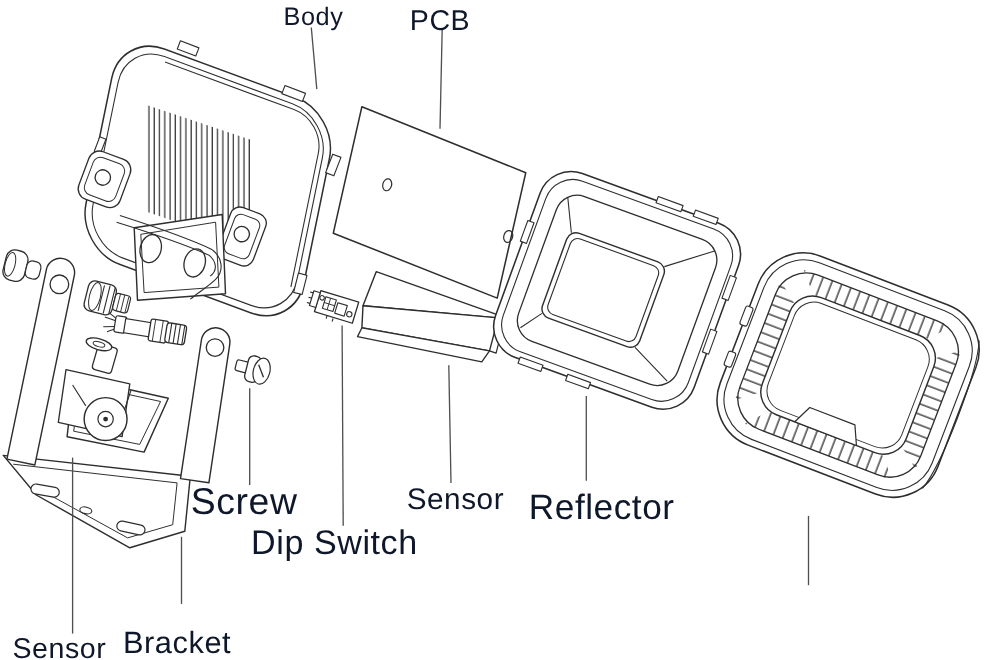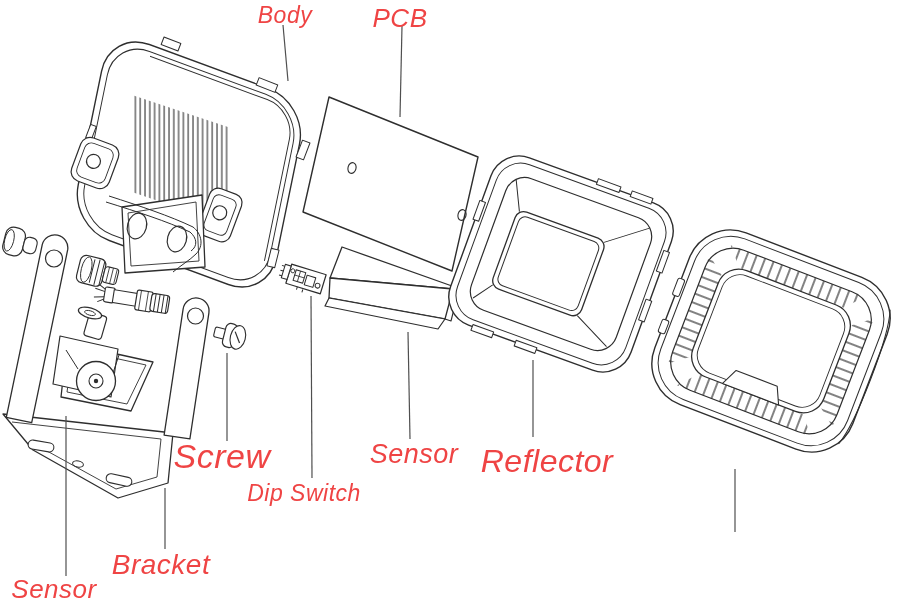--- a/index.html
+++ b/index.html
@@ -3,21 +3,21 @@
 <meta charset="utf-8">
 <style>
   html,body{margin:0;padding:0;background:#fff;}
   .stage{
     position:relative;width:900px;height:600px;background:#ffffff;
     font-family:"Liberation Sans", sans-serif;overflow:hidden;
   }
   .stage svg{position:absolute;left:0;top:0;}
   .part-label{
     position:absolute;transform:translate(-50%,-50%);
-    color:#ef4444;white-space:nowrap;letter-spacing:0.5px;line-height:1;font-style:italic;
+    color:#0f172a;white-space:nowrap;letter-spacing:0.5px;line-height:1;
   }
 </style>
 </head>
 <body>
 
 <div class="stage">
 <svg width="900" height="600" viewBox="0 0 900 600">
   <defs>
     <pattern id="finpat" width="4.8" height="8" patternUnits="userSpaceOnUse">
       <path d="M1,0 V8" stroke="#2e2e2e" stroke-width="1.1"></path>
@@ -201,18 +201,18 @@
     <path d="M533,360 L533,437"></path>
     <path d="M735,469 L735,532"></path>
     <path d="M165,488 L165,549"></path>
     <path d="M66,416 L66,576"></path>
   </g>
 </svg>
 
 <div class="part-label" style="left:285px;top:15px;font-size:23px;">Body</div>
 <div class="part-label" style="left:400px;top:18px;font-size:26px;">PCB</div>
 <div class="part-label" style="left:222px;top:456px;font-size:34px;">Screw</div>
-<div class="part-label" style="left:304px;top:493px;font-size:23px;">Dip Switch</div>
+<div class="part-label" style="left:304px;top:493px;font-size:31px;">Dip Switch</div>
 <div class="part-label" style="left:414px;top:454px;font-size:27px;">Sensor</div>
 <div class="part-label" style="left:547px;top:461px;font-size:32px;">Reflector</div>
-<div class="part-label" style="left:161px;top:565px;font-size:28px;">Bracket</div>
+<div class="part-label" style="left:161px;top:585px;font-size:28px;">Bracket</div>
 <div class="part-label" style="left:54px;top:589px;font-size:26px;">Sensor</div>
 </div>
 
 </body></html>

